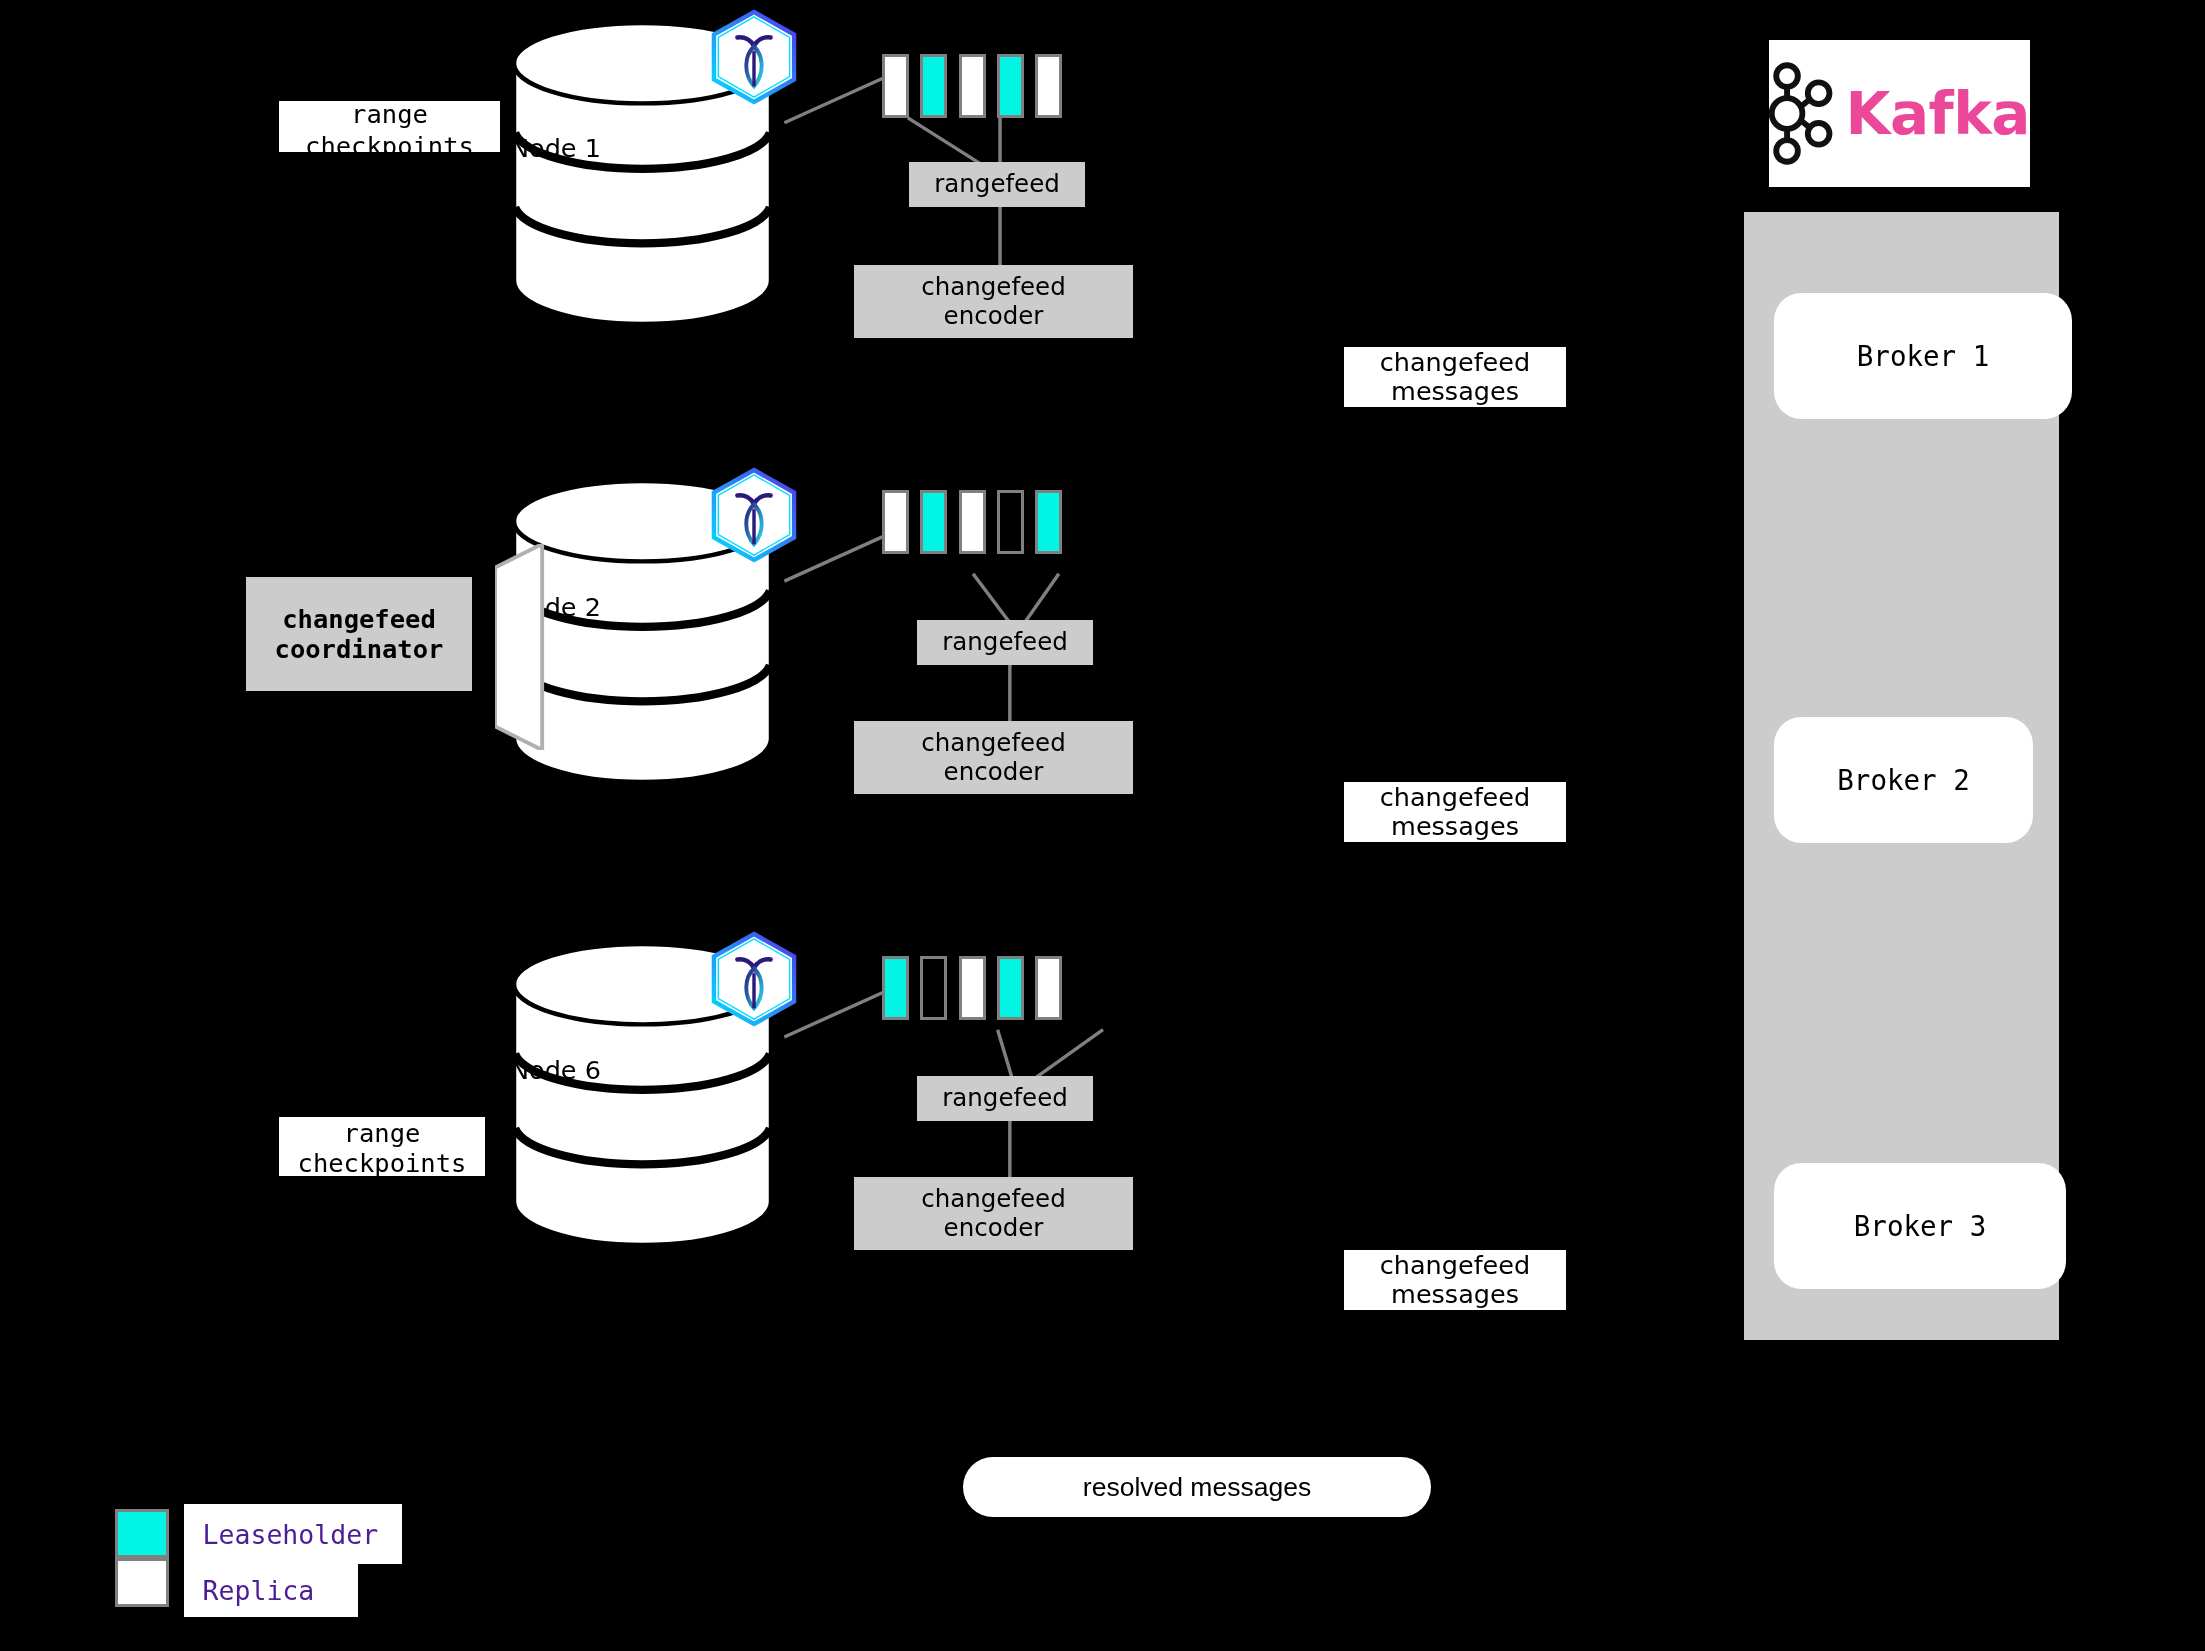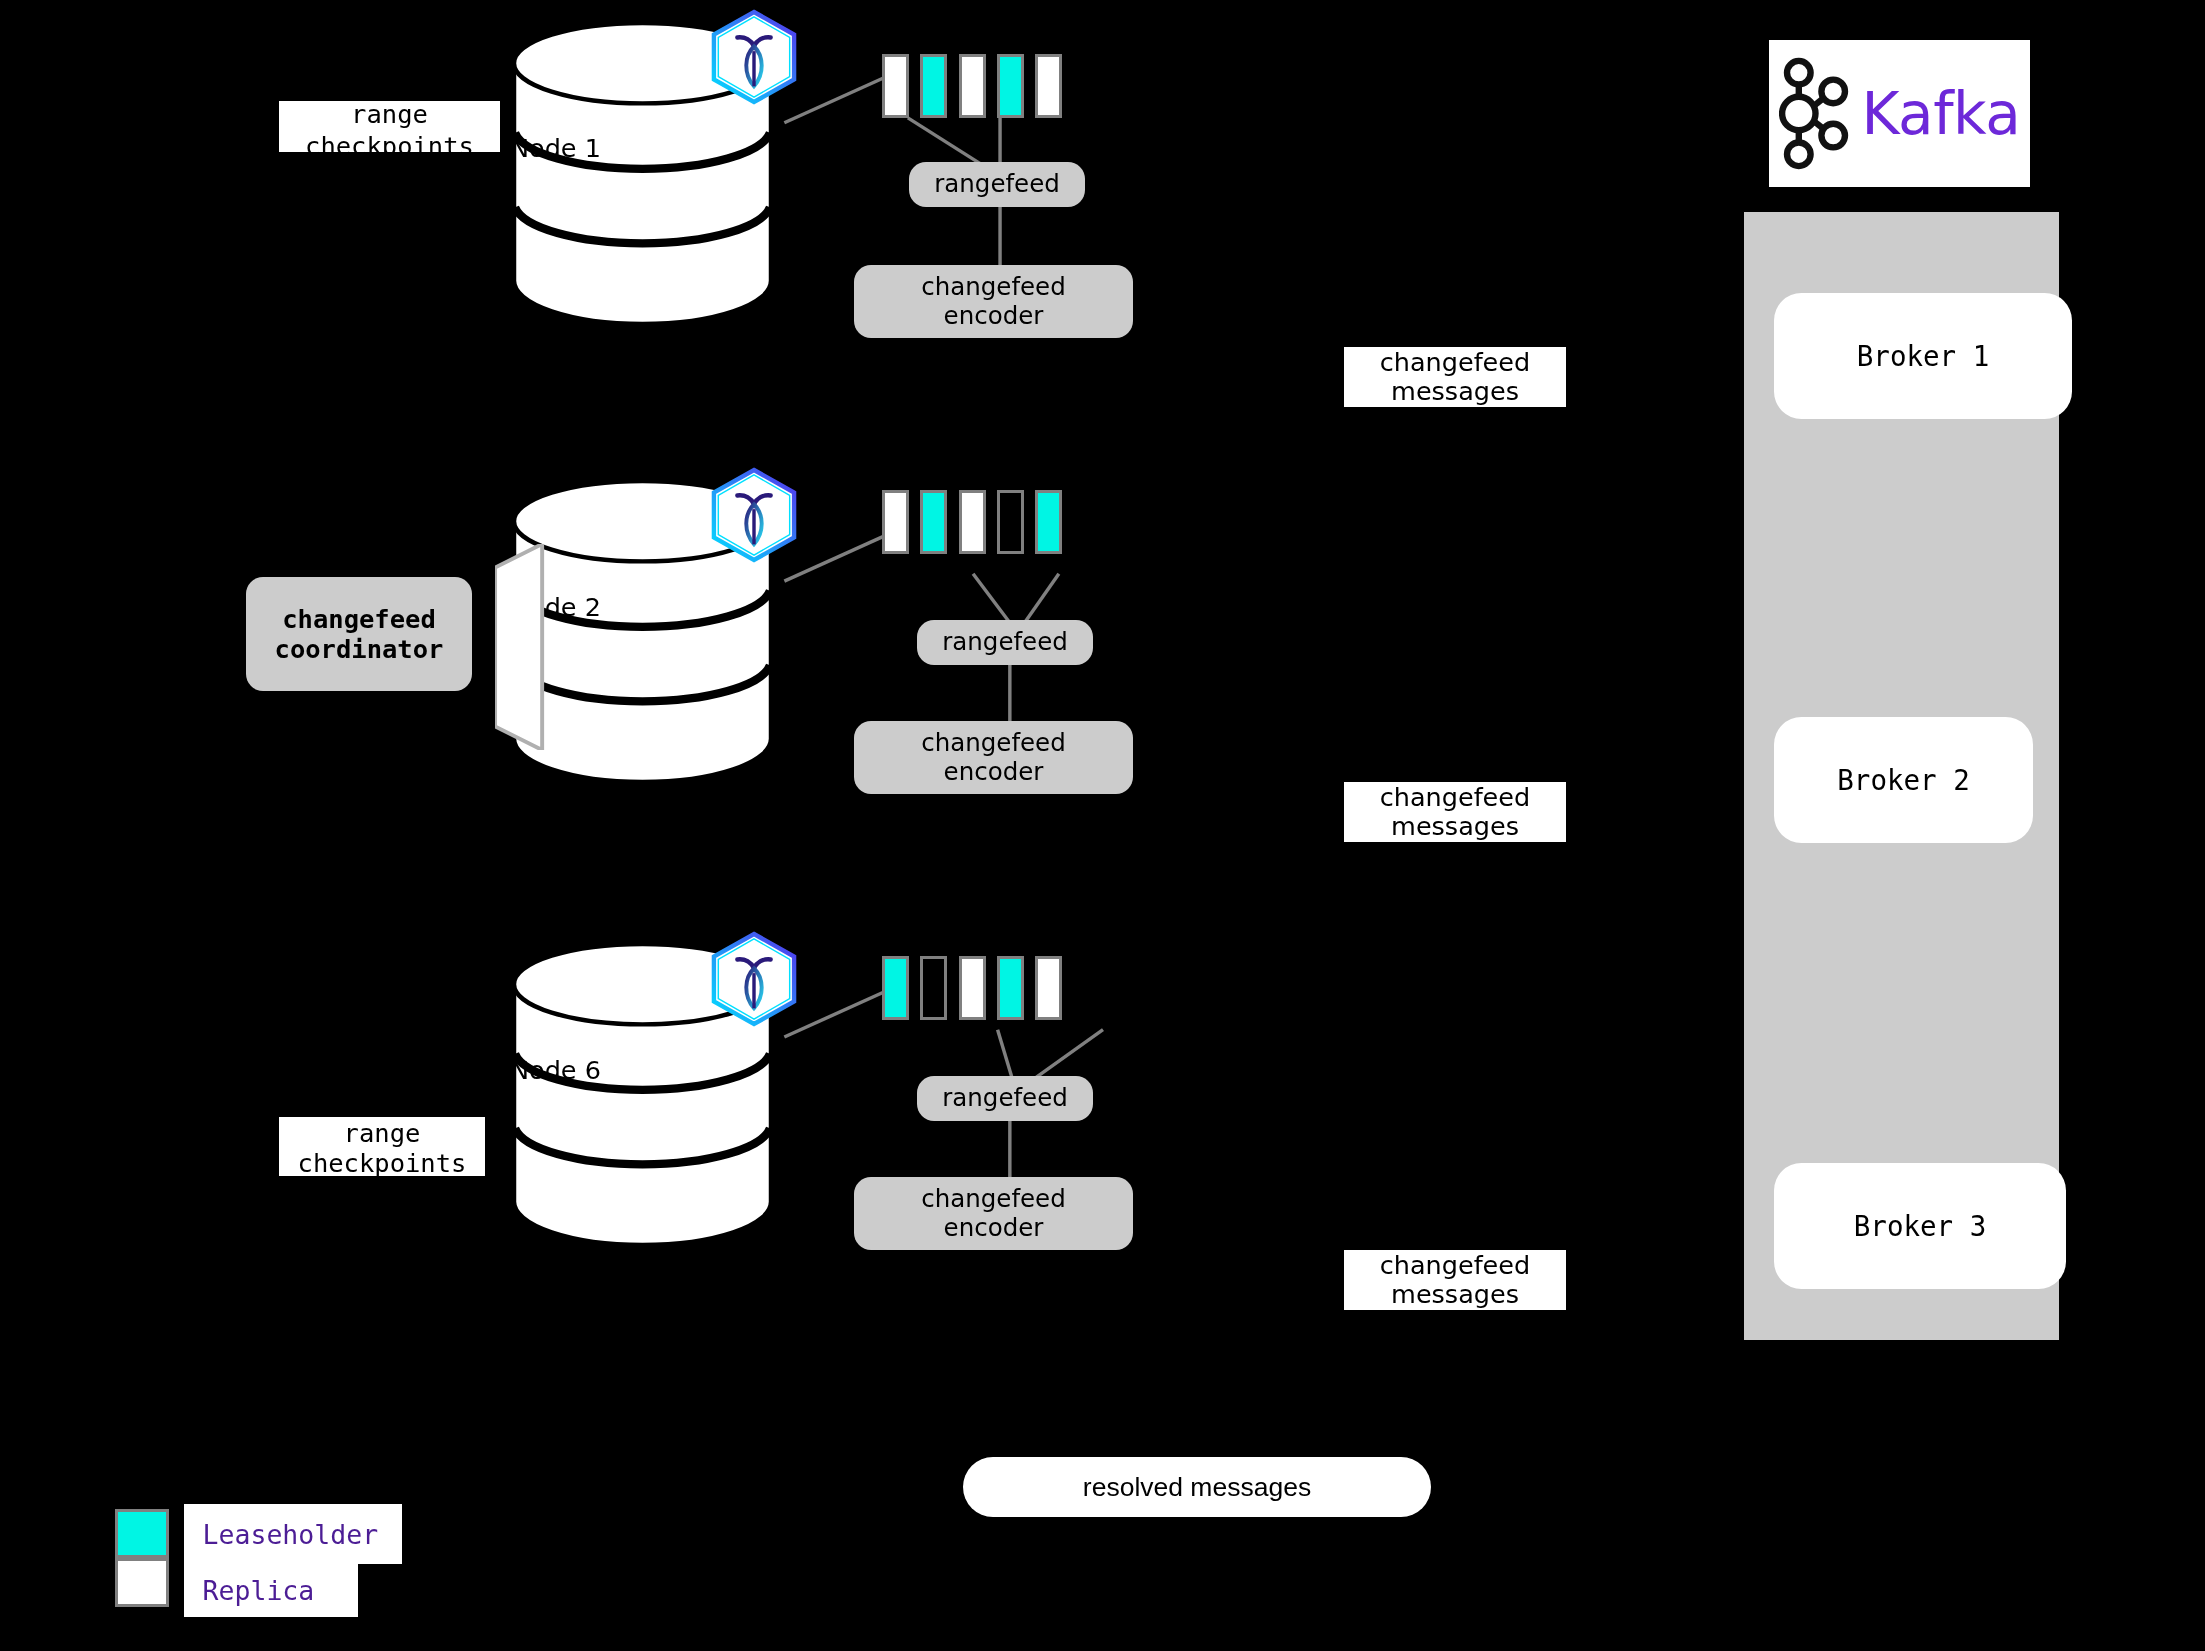--- a/index.html
+++ b/index.html
@@ -13,36 +13,36 @@
 
   
   .wlabel{background:#ffffff;color:#000000;display:flex;align-items:center;
           justify-content:center;text-align:center;line-height:1.15;}
   .mono{font-family:"DejaVu Sans Mono","Liberation Mono",monospace;}
   .sans{font-family:"DejaVu Sans","Liberation Sans",sans-serif;}
 
   
   .gbox{background:#cccccc;color:#000;display:flex;align-items:center;
         justify-content:center;text-align:center;line-height:1.18;
-        font-family:"DejaVu Sans","Liberation Sans",sans-serif;border-radius:17px;}
+        font-family:"DejaVu Sans","Liberation Sans",sans-serif;}
   .gbox.bold{font-weight:bold;font-family:"DejaVu Sans Mono","Liberation Mono",monospace;}
 
   
   .range{border:3.4px solid #808080;box-sizing:border-box;}
   .range.rep{background:#ffffff;}
   .range.lease{background:#00f5e4;}
   .range.empty{background:transparent;}
 
   
   .cyl{position:absolute;}
 
   
   .kafka-logo{background:#fff;display:flex;align-items:center;justify-content:center;}
   .kafka-word{font-family:"DejaVu Sans","Liberation Sans",sans-serif;
-      font-weight:normal;color:#6d28d9;letter-spacing:-0.5px;}
+      font-weight:bold;color:#ec4899;letter-spacing:-0.5px;}
   .kpanel{background:#cccccc;}
   .broker{background:#ffffff;color:#000;display:flex;align-items:center;
       justify-content:center;border-radius:27.5px;
       font-family:"DejaVu Sans Mono","Liberation Mono",monospace;}
 
   
   .pill{background:#ffffff;color:#000;display:flex;align-items:center;
       justify-content:center;border-radius:490px;
       font-family:Liberation Sans, sans-serif;}
 

